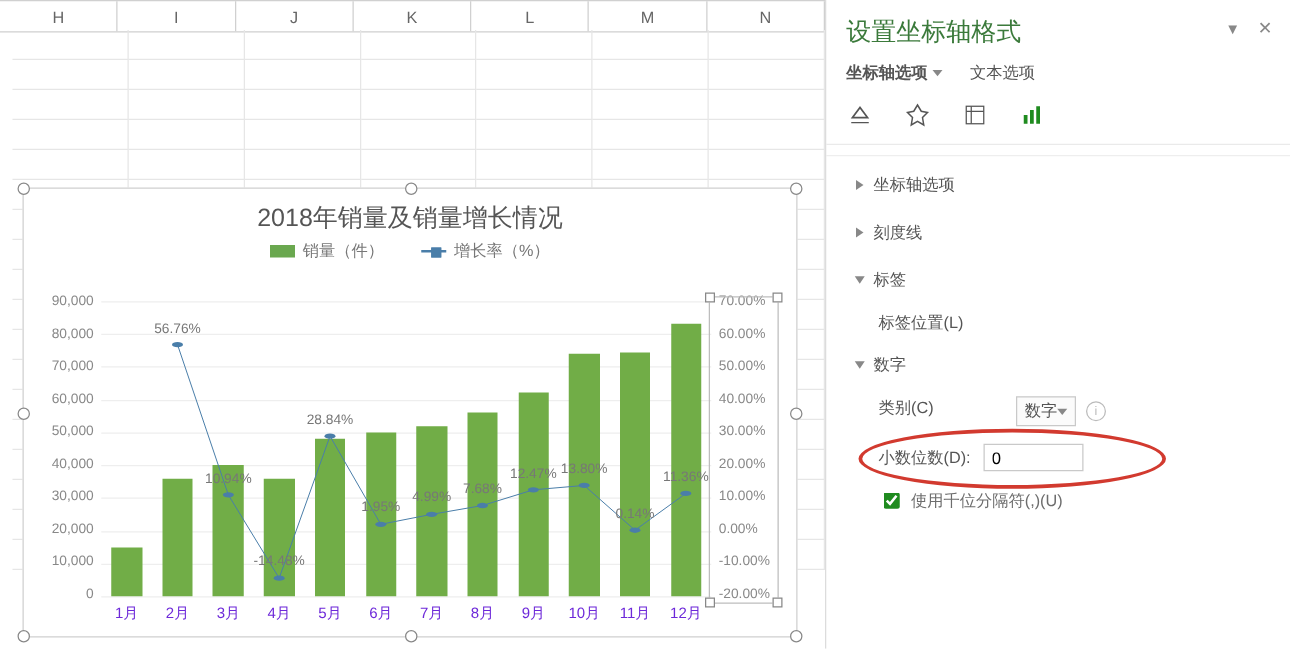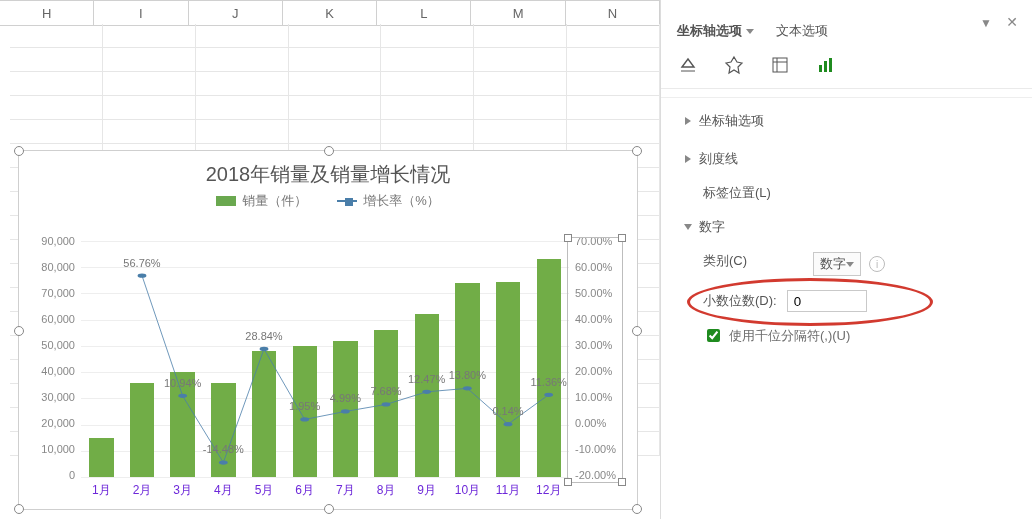--- a/index.html
+++ b/index.html
@@ -483,20 +483,21 @@
           <div>10月</div>
           <div>11月</div>
           <div>12月</div>
         </div>
     </div>
   </div>
 </div>
 
 <div class="pane">
   <div class="pane-header">
+    <div class="pane-title">设置坐标轴格式</div>
     <span class="pane-dd">▼</span>
     <span class="pane-close">✕</span>
   </div>
   <div class="pane-tabs">
     <span class="tab active">
       <span>坐标轴选项</span>
         <span class="dd"></span>
     </span>
     <span class="tab">
       <span>文本选项</span>
@@ -532,20 +533,24 @@
   <div class="pane-sections">
     <hr class="sep">
     <div class="section-row">
       <span class="expander"></span>
       <span class="section-title">坐标轴选项</span>
     </div>
     <div class="section-row">
       <span class="expander"></span>
       <span class="section-title">刻度线</span>
     </div>
+    <div class="section-row">
+      <span class="expander open"></span>
+      <span class="section-title">标签</span>
+    </div>
     <div class="sub">
       <div class="form-row">
         <label>标签位置(L)</label>
         <div style="flex:1"></div>
       </div>
     </div>
 
     <div class="section-row">
       <span class="expander open"></span>
       <span class="section-title">数字</span>

